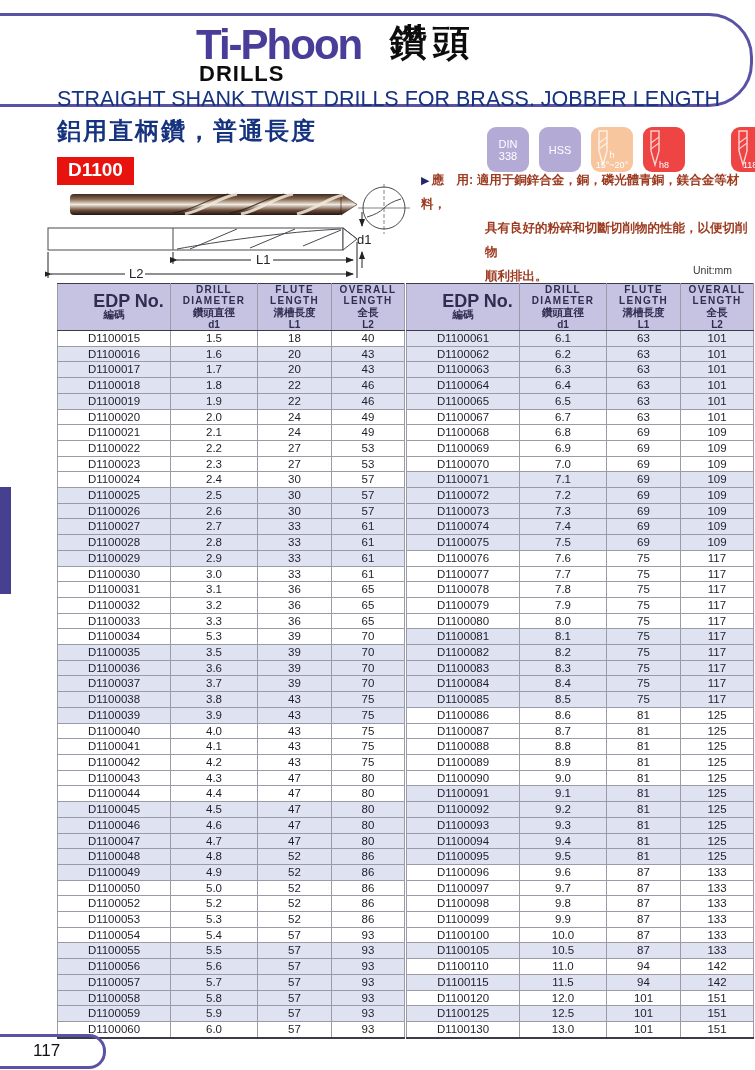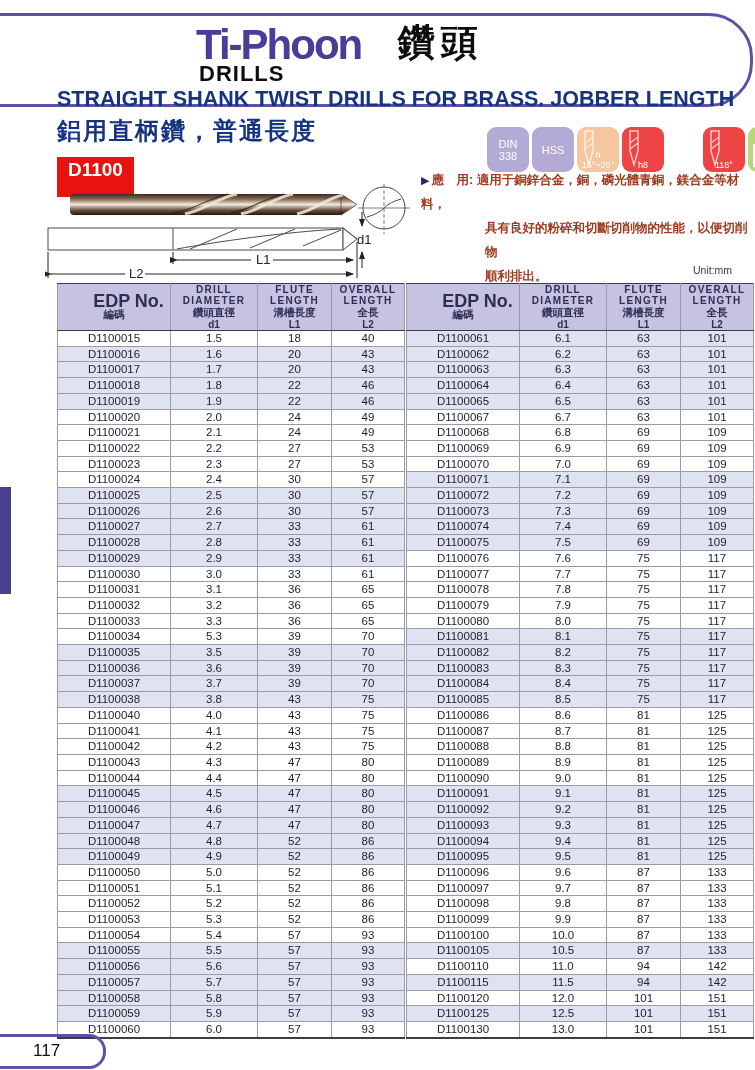--- a/index.html
+++ b/index.html
@@ -5,31 +5,31 @@
   html,body{margin:0;padding:0;}
   body{width:755px;height:1070px;position:relative;overflow:hidden;background:#fff;
        font-family:"Liberation Sans","DejaVu Sans",sans-serif;}
   .abs{position:absolute;}
 
   
   .header-box{left:-40px;top:13px;width:787px;height:88px;border:3px solid #5a52a5;
               border-radius:0 44px 44px 0;}
   .brand-row{left:196px;top:18px;white-space:nowrap;}
   .brand-logo{font-size:42px;font-weight:bold;color:#483d99;letter-spacing:-2px;display:inline-block;}
-  .brand-cjk{font-size:37px;font-weight:bold;color:#0d0d0d;margin-left:32px;display:inline-block;vertical-align:4px;letter-spacing:6px;}
+  .brand-cjk{font-size:37px;font-weight:bold;color:#0d0d0d;margin-left:24px;display:inline-block;vertical-align:4px;letter-spacing:6px;}
   .brand-sub{left:199px;top:61px;font-size:22px;font-weight:bold;color:#0d0d0d;letter-spacing:1px;}
 
   
-  .page-title{left:57px;top:87px;font-size:21.5px;font-weight:bold;color:#16337f;white-space:nowrap;}
+  .page-title{left:57px;top:87px;font-size:21.5px;font-weight:normal;color:#16337f;white-space:nowrap;}
   .page-subtitle{left:57px;top:115px;font-size:24px;font-weight:bold;color:#16337f;letter-spacing:2px;}
   .model-badge{left:57px;top:157px;background:#e8120e;color:#fff;font-size:19px;font-weight:bold;
-               padding:2px 11px 16px;display:inline-block;}
+               padding:2px 11px 4px;display:inline-block;}
 
   
-  .spec-badges{left:487px;top:127px;width:220px;height:45px;display:flex;gap:3px;}
+  .spec-badges{left:487px;top:127px;width:220px;height:45px;display:flex;gap:10px;}
   .badge{width:42px;height:45px;border-radius:9px;position:relative;color:#fff;overflow:hidden;flex:0 0 42px;}
   .badge .lines{position:absolute;left:0;right:0;bottom:0;top:0;display:flex;flex-direction:column;
                 align-items:center;justify-content:center;line-height:12px;font-size:11px;text-align:center;}
   .badge.btm .lines{justify-content:flex-end;padding-bottom:2px;font-size:9px;line-height:10px;}
   .badge svg{position:absolute;left:0;top:0;}
 
   
   .app-block{left:421px;top:168px;width:334px;font-size:12.5px;line-height:24px;}
   .arrow{color:#222a66;font-size:11px;margin-right:2px;}
   .cn{color:#9d3b20;font-weight:bold;}
@@ -371,20 +371,26 @@
         <td>3.7</td>
         <td>39</td>
         <td>70</td>
       </tr>
       <tr class="shaded">
         <td>D1100038</td>
         <td>3.8</td>
         <td>43</td>
         <td>75</td>
       </tr>
+      <tr class="shaded">
+        <td>D1100039</td>
+        <td>3.9</td>
+        <td>43</td>
+        <td>75</td>
+      </tr>
       <tr>
         <td>D1100040</td>
         <td>4.0</td>
         <td>43</td>
         <td>75</td>
       </tr>
       <tr>
         <td>D1100041</td>
         <td>4.1</td>
         <td>43</td>
@@ -434,26 +440,20 @@
       </tr>
       <tr class="shaded">
         <td>D1100049</td>
         <td>4.9</td>
         <td>52</td>
         <td>86</td>
       </tr>
       <tr>
         <td>D1100050</td>
         <td>5.0</td>
-        <td>52</td>
-        <td>86</td>
-      </tr>
-      <tr>
-        <td>D1100051</td>
-        <td>5.1</td>
         <td>52</td>
         <td>86</td>
       </tr>
       <tr>
         <td>D1100052</td>
         <td>5.2</td>
         <td>52</td>
         <td>86</td>
       </tr>
       <tr>

